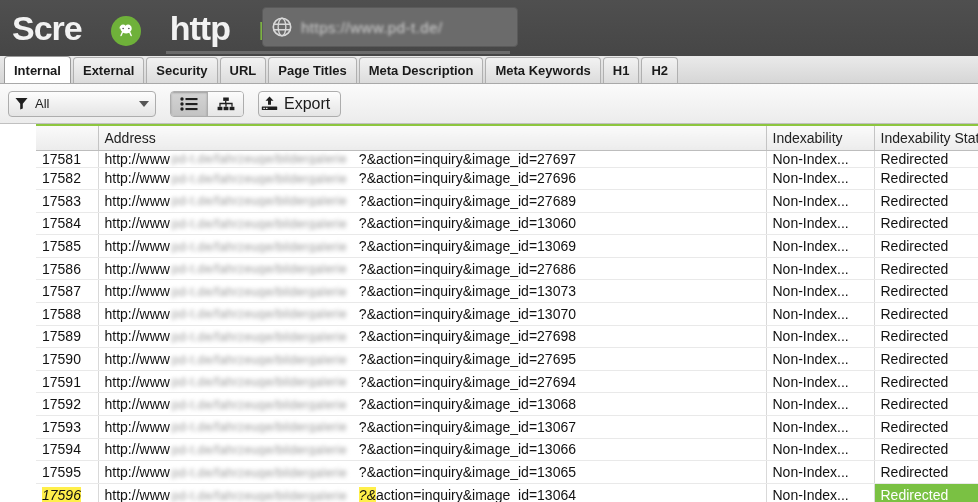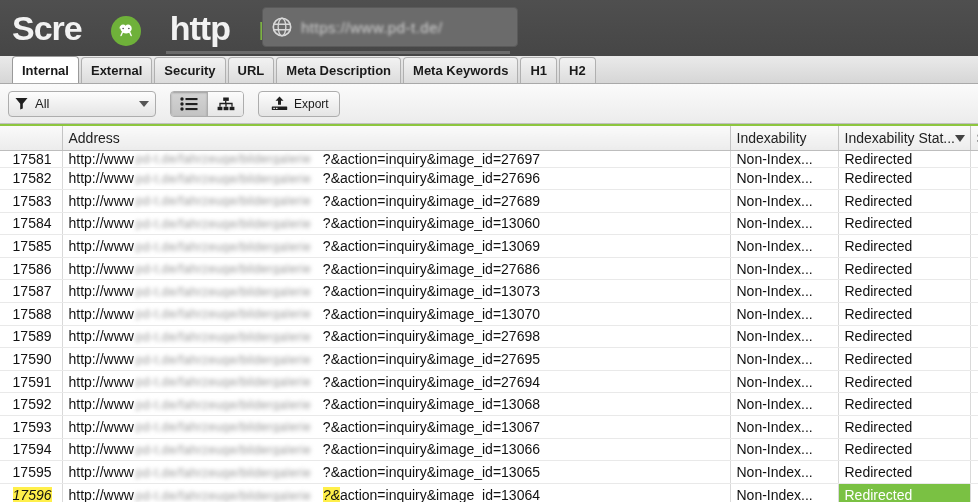--- a/index.html
+++ b/index.html
@@ -85,21 +85,21 @@
   }
 
   
   .tabstrip {
     height: 28px;
     background: #dfdfdf;
     background: linear-gradient(to bottom, #eaeaea 0%, #d6d6d6 100%);
     border-bottom: 1px solid #a9a9a9;
     display: flex;
     align-items: flex-end;
-    padding-left: 12px;
+    padding-left: 4px;
     overflow: hidden;
     white-space: nowrap;
   }
   .tab {
     height: 26px;
     line-height: 26px;
     padding: 0 9px;
     font-size: 13px;
     font-weight: bold;
     color: #1a1a1a;
@@ -162,33 +162,33 @@
     cursor: default;
   }
   .viewtoggle .vbtn.sel {
     background: linear-gradient(to bottom, #d4d4d4 0%, #c3c3c3 100%);
     box-shadow: inset 0 1px 2px rgba(0,0,0,.25);
   }
   .viewtoggle .vbtn + .vbtn { border-left: 1px solid #adadad; }
   .export-btn {
     height: 26px;
     display: flex; align-items: center;
-    padding: 0 10px 0 12px;
+    padding: 0 10px 0 2px;
     background: linear-gradient(to bottom, #fdfdfd 0%, #e4e4e4 100%);
     border: 1px solid #adadad;
     border-radius: 4px;
-    font-size: 12px;
+    font-size: 16px;
     color: #1a1a1a;
     cursor: default;
     gap: 6px;
   }
   .export-btn svg { flex: 0 0 auto; }
 
   
-  .tablewrap { position: relative; height: 378px; overflow: hidden; background: #fff; }
+  .tablewrap { position: relative; height: 378px; overflow: hidden; background: #fff; padding-left: 36px; }
   .greenrule { height: 2px; background: #8dc63f; }
   table { border-collapse: collapse; table-layout: fixed; width: 1010px; }
   th {
     height: 24px;
     font-size: 14px;
     font-weight: normal;
     color: #222;
     text-align: left;
     padding: 0 6px;
     background: linear-gradient(to bottom, #fafafa 0%, #ececec 100%);
@@ -214,21 +214,21 @@
     border-bottom: 1px solid #e9e9e9;
     white-space: nowrap;
     overflow: hidden;
   }
   col.c-num    { width: 62px; }
   col.c-addr   { width: 668px; }
   col.c-index  { width: 108px; }
   col.c-status { width: 132px; }
   col.c-extra  { width: 40px; }
 
-  td.num { text-align: right; padding-right: 10px; }
+  td.num { text-align: left; padding-right: 10px; }
   td.addr { padding-right: 0; }
 
   .addrcell { display: flex; align-items: center; height: 100%; }
   .addr-pre { flex: 0 0 auto; }
   .addr-blur {
     flex: 0 0 auto;
     height: 13px;
     margin: 0 2px;
     filter: blur(1.9px);
     overflow: hidden;
@@ -288,20 +288,21 @@
     </div>
   </div>
   <div class="urlbar-underline"></div>
 </div>
 
 <div class="tabstrip" id="tabstrip">
     <div class="tab active">Internal</div>
     <div class="tab">External</div>
     <div class="tab">Security</div>
     <div class="tab">URL</div>
+    <div class="tab">Page Titles</div>
     <div class="tab">Meta Description</div>
     <div class="tab">Meta Keywords</div>
     <div class="tab">H1</div>
     <div class="tab">H2</div>
   </div>
 
 <div class="toolbar">
   <div class="filter-select">
     <svg class="funnel" viewBox="0 0 14 14" aria-hidden="true">
       <path d="M0.5 1h13L8.4 7.2v5.3L5.6 13.5V7.2z" fill="#1f1f1f"></path>

